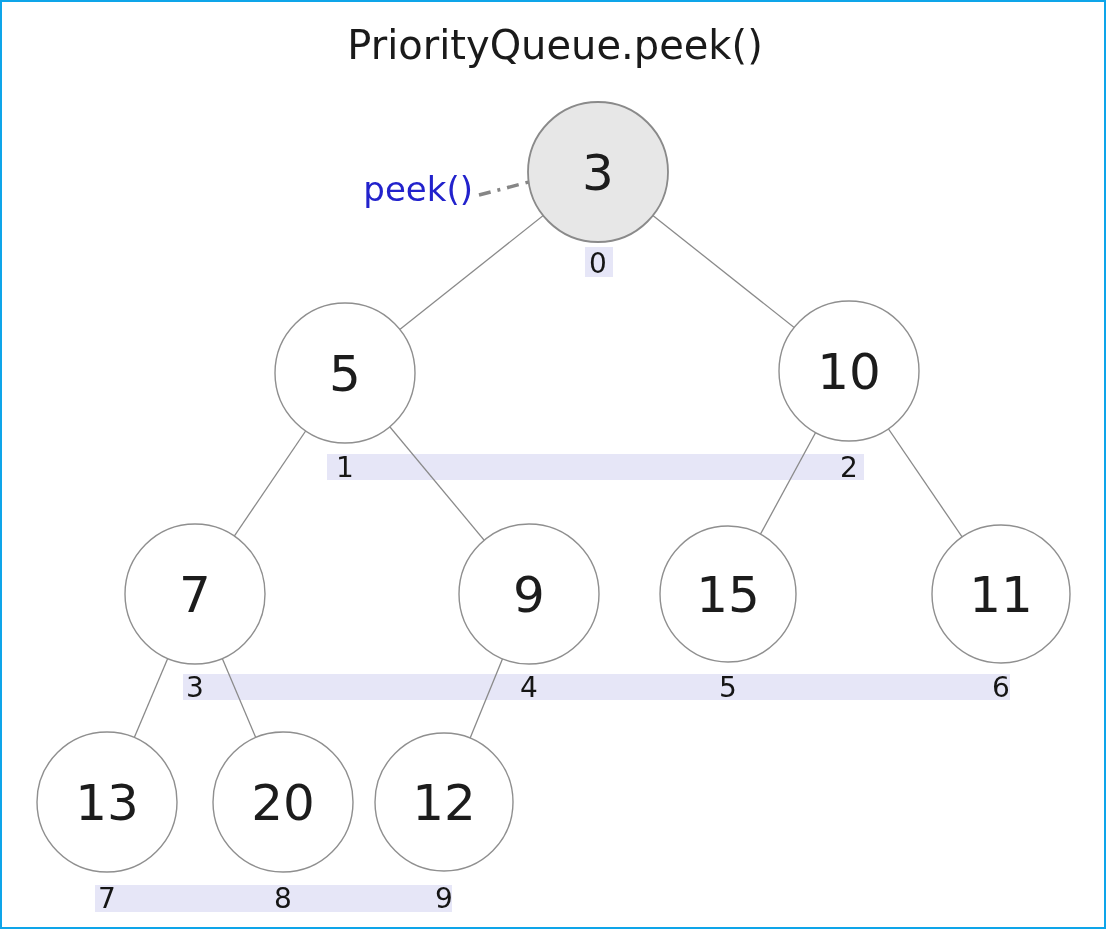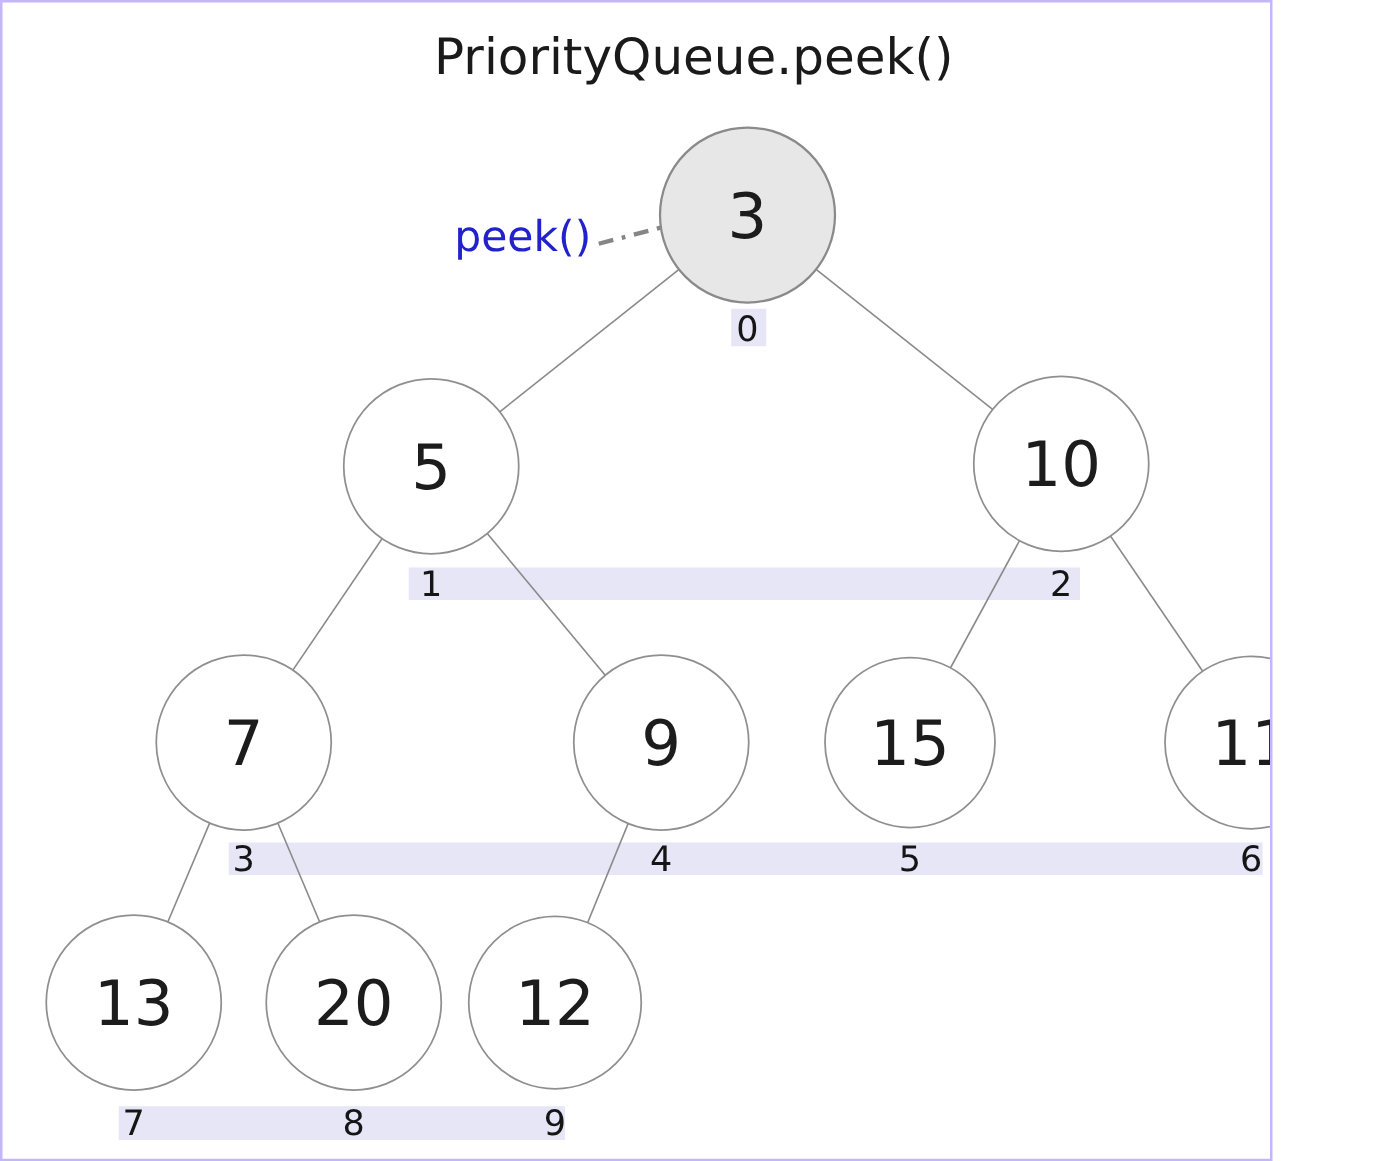--- a/index.html
+++ b/index.html
@@ -3,24 +3,24 @@
 <meta charset="utf-8">
 <style>
   html, body {
     margin: 0;
     padding: 0;
     background: #ffffff;
     font-family: "DejaVu Sans", "Liberation Sans", sans-serif;
   }
   .figure {
     position: relative;
-    width: 1018px;
+    width: 1106px;
     height: 929px;
     box-sizing: border-box;
-    border: 2px solid #c4b5fd;
+    border: 2px solid #0ea5e9;
     background: #ffffff;
     overflow: hidden;
   }
   svg { display: block; }
   .title-text {
     font-size: 40px;
     fill: #1a1a1a;
     text-anchor: middle;
   }
   .edge {

